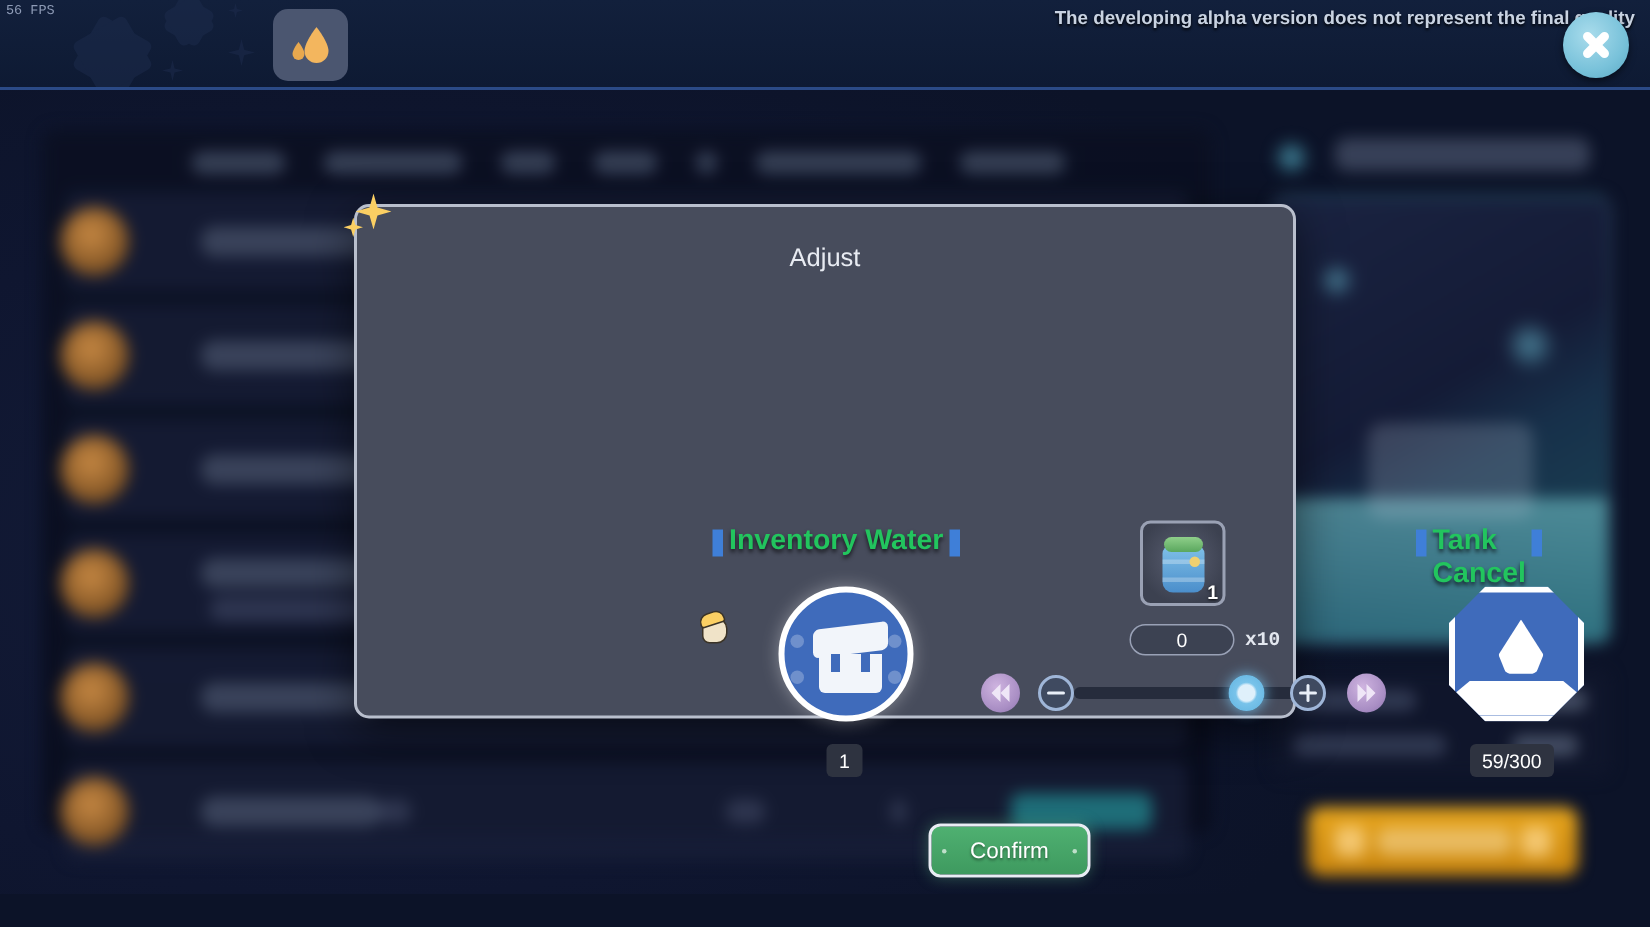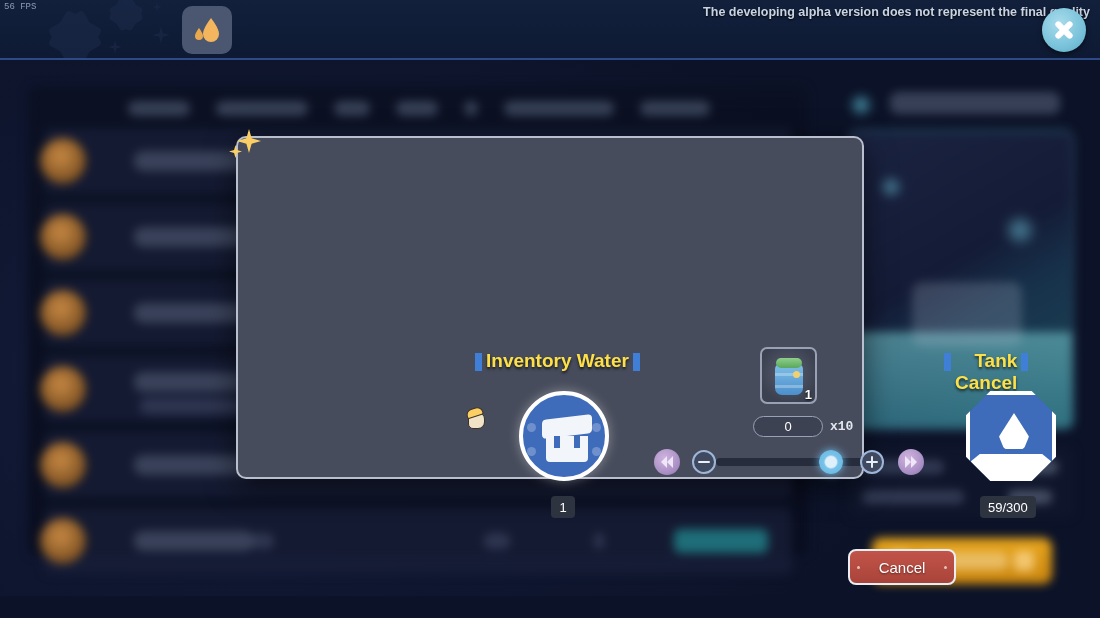--- a/index.html
+++ b/index.html
@@ -132,23 +132,22 @@
     background: #474c5c;
     border: 2px solid #b9bfcd;
     border-radius: 10px;
     box-shadow: 0 8px 30px rgba(0,0,0,.55);
   }
   .modal-title {
     position:absolute; left: 0; top: 24px; width: 100%; text-align:center;
     font-size: 17px; color: #e8ebf2;
   }
   .col-label {
-    position:absolute; font-size: 19px; font-weight: bold; color: #fde047;
+    position:absolute; font-size: 19px; font-weight: bold; color: #22c55e;
     text-shadow: 0 2px 3px rgba(0,0,0,.7);
-    text-align: right;
   }
   .label-tick-l, .label-tick-r {
     position:absolute; top: 3px; width: 7px; height: 18px; background: #3f7fd8;
   }
   .label-tick-l { left: -11px; }
   .label-tick-r { right: -11px; }
 
   .inv-circle {
     position:absolute; left: 281px; top: 253px; width: 90px; height: 90px;
     border-radius: 50%;
@@ -407,20 +406,21 @@
 
     <div class="alpha-note">The developing alpha version does not represent the final quality</div>
 
     <div class="close-btn">
       <div class="close-x"></div>
     </div>
   </div>
 
   <div class="modal">
 
+    <div class="modal-title">Adjust</div>
 
     <div class="col-label" style="left:248px; top:212px;">
       <div class="label-tick-l"></div>
       <span>Inventory Water</span>
       <div class="label-tick-r"></div>
     </div>
 
     <div class="inv-circle">
       <div class="inv-dot" style="left:4px;top:28px"></div>
       <div class="inv-dot" style="left:4px;top:52px"></div>
@@ -482,23 +482,23 @@
       <span>Tank Cancel</span>
       <div class="label-tick-r"></div>
     </div>
 
     <div class="tank-oct">
       <div class="tank-drop"></div>
       <div class="tank-fill"></div>
     </div>
     <div class="count-chip" style="left:742px; top:358px;">59/300</div>
 
-    <div class="btn btn-cancel">
+    <div class="btn btn-confirm">
       <span class="btn-dot" style="left:7px"></span>
-      <span>Cancel</span>
+      <span>Confirm</span>
       <span class="btn-dot" style="right:7px"></span>
     </div>
   </div>
 
   <div class="spark" style="left:237px; top:129px; width:24px; height:24px;"></div>
   <div class="spark" style="left:229px; top:145px; width:13px; height:13px;"></div>
 
   <div class="cursor-hand">
     <div class="palm"></div>
     <div class="cuff"></div>

